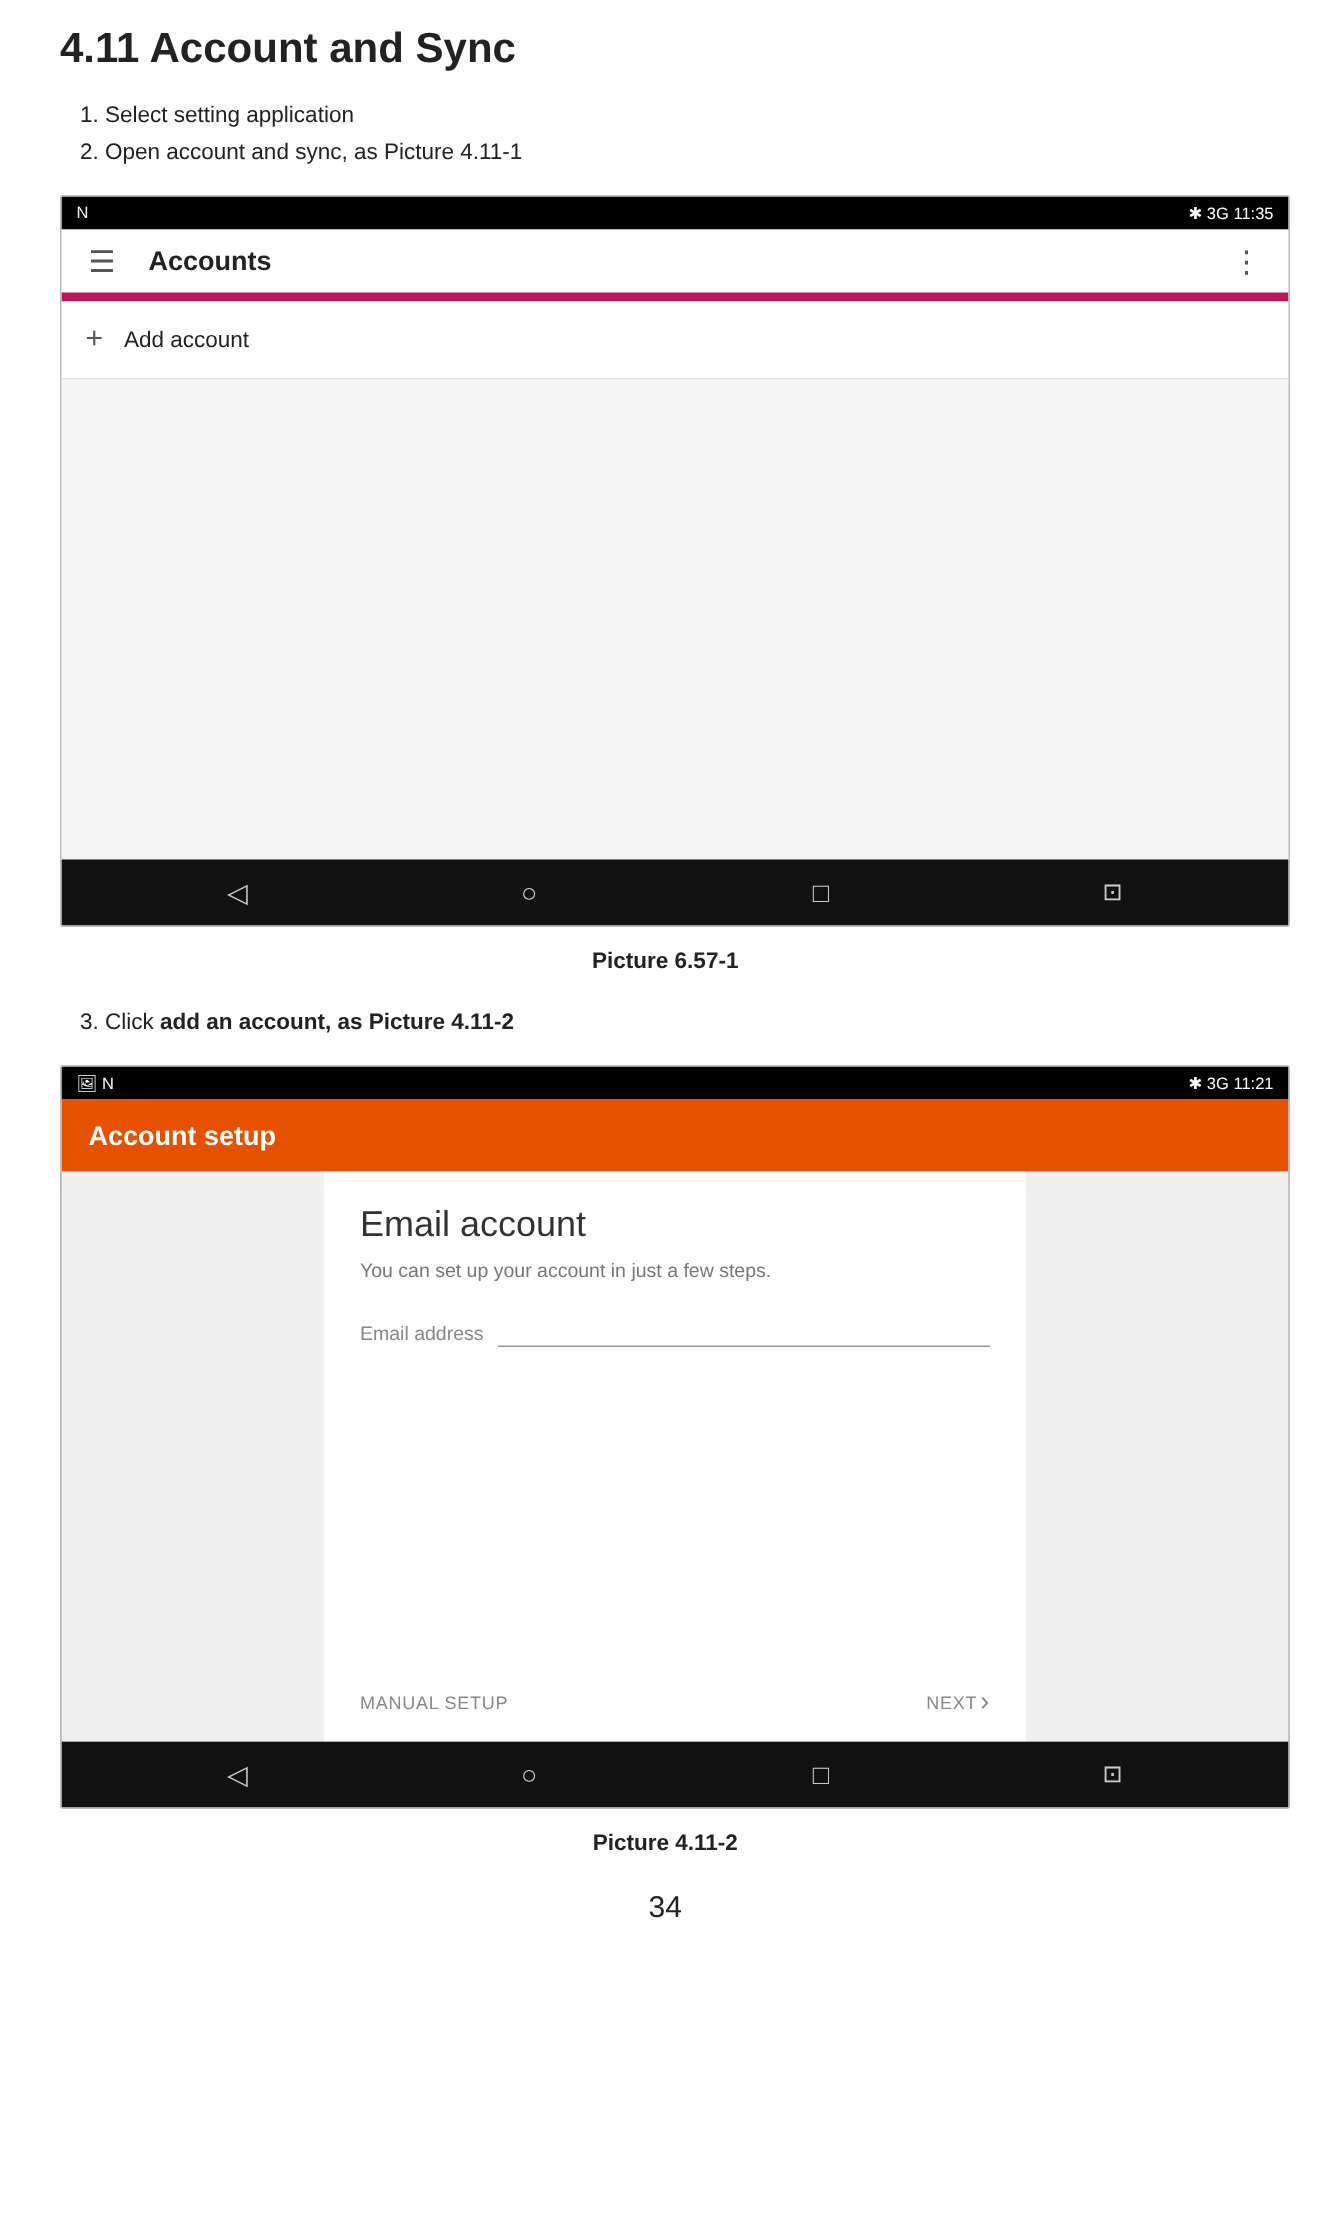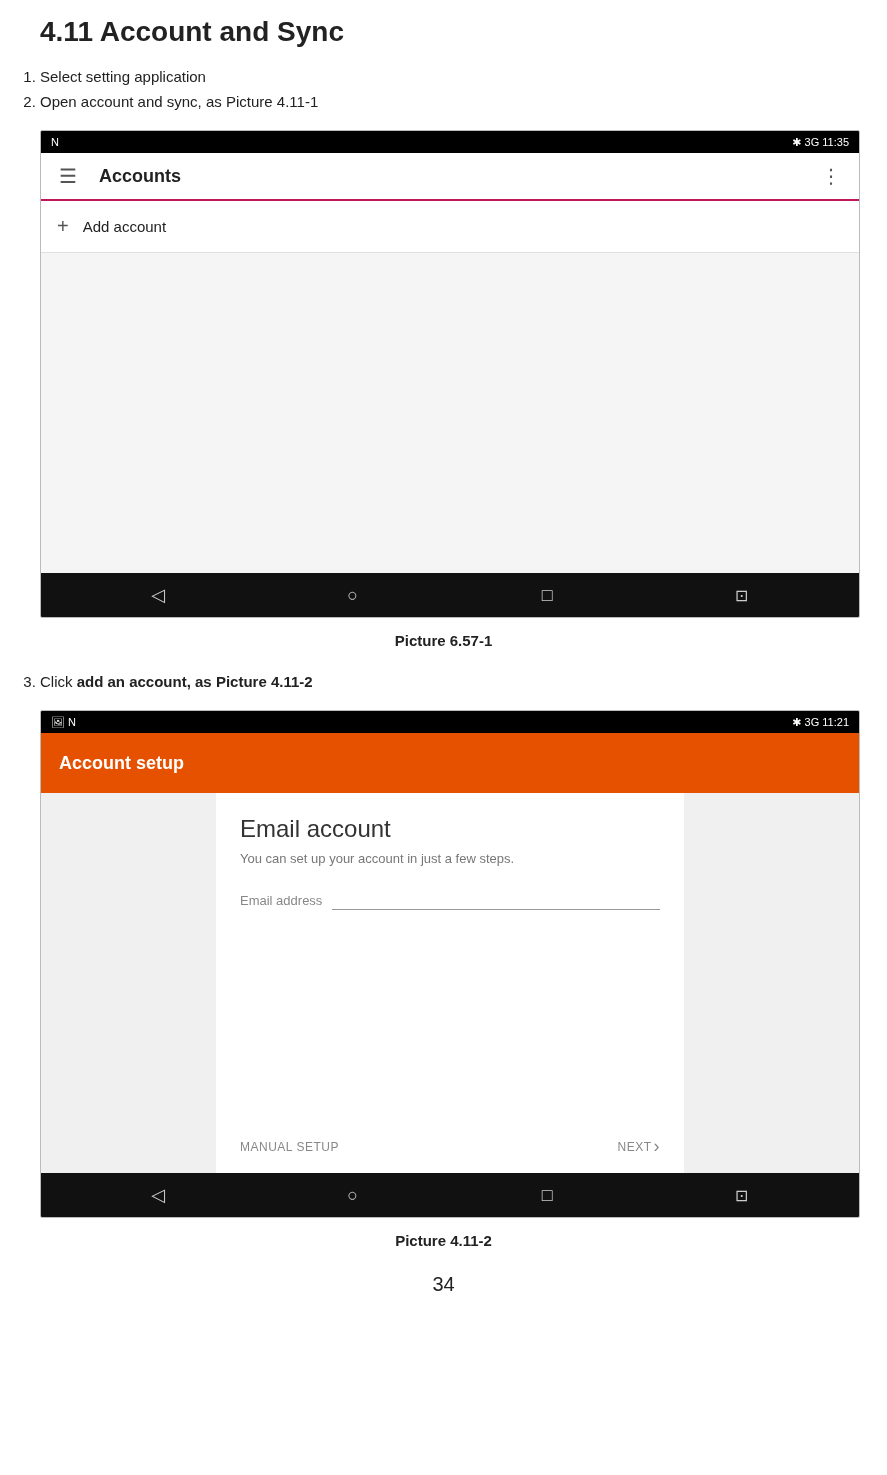--- a/index.html
+++ b/index.html
@@ -16,20 +16,21 @@
       padding: 16px 40px;
     }
 
     h1 {
       font-size: 28px;
       font-weight: bold;
       margin-bottom: 20px;
     }
 
     ol {
+      margin-left: 30px;
       margin-bottom: 20px;
     }
 
     ol li {
       margin-bottom: 8px;
       font-size: 15px;
     }
 
     .caption {
       text-align: center;
@@ -70,21 +71,21 @@
       gap: 4px;
     }
 
     
     .app-bar {
       background: #fff;
       display: flex;
       align-items: center;
       padding: 0 12px;
       height: 48px;
-      border-bottom: 2px solid #be185d;
+      border-bottom: 6px solid #be185d;
     }
     .app-bar-title {
       font-size: 18px;
       font-weight: bold;
       color: #222;
       margin-left: 16px;
       flex: 1;
     }
     .app-bar-icon {
       font-size: 20px;
@@ -136,21 +137,21 @@
       width: 50px;
       height: 36px;
     }
 
     
     .orange-bar {
       background: #e65100;
       display: flex;
       align-items: center;
       padding: 0 14px;
-      height: 60px;
+      height: 48px;
     }
     .orange-bar-title {
       color: #fff;
       font-size: 18px;
       font-weight: bold;
       margin-left: 4px;
     }
 
     .account-setup-content {
       background: #737373;

